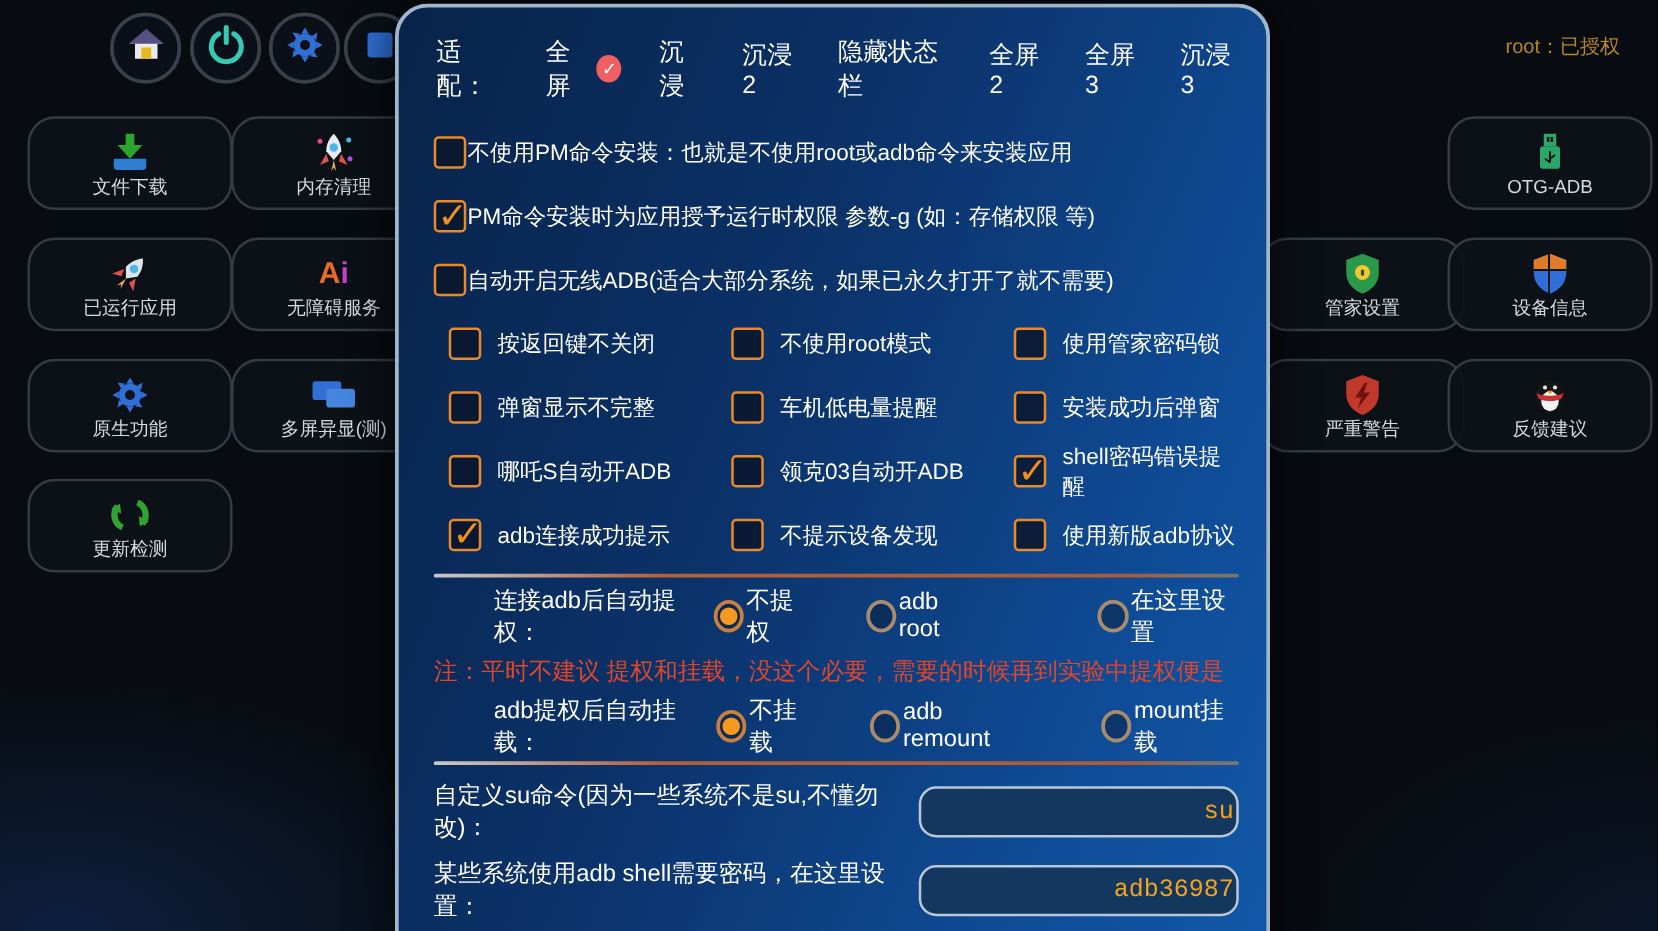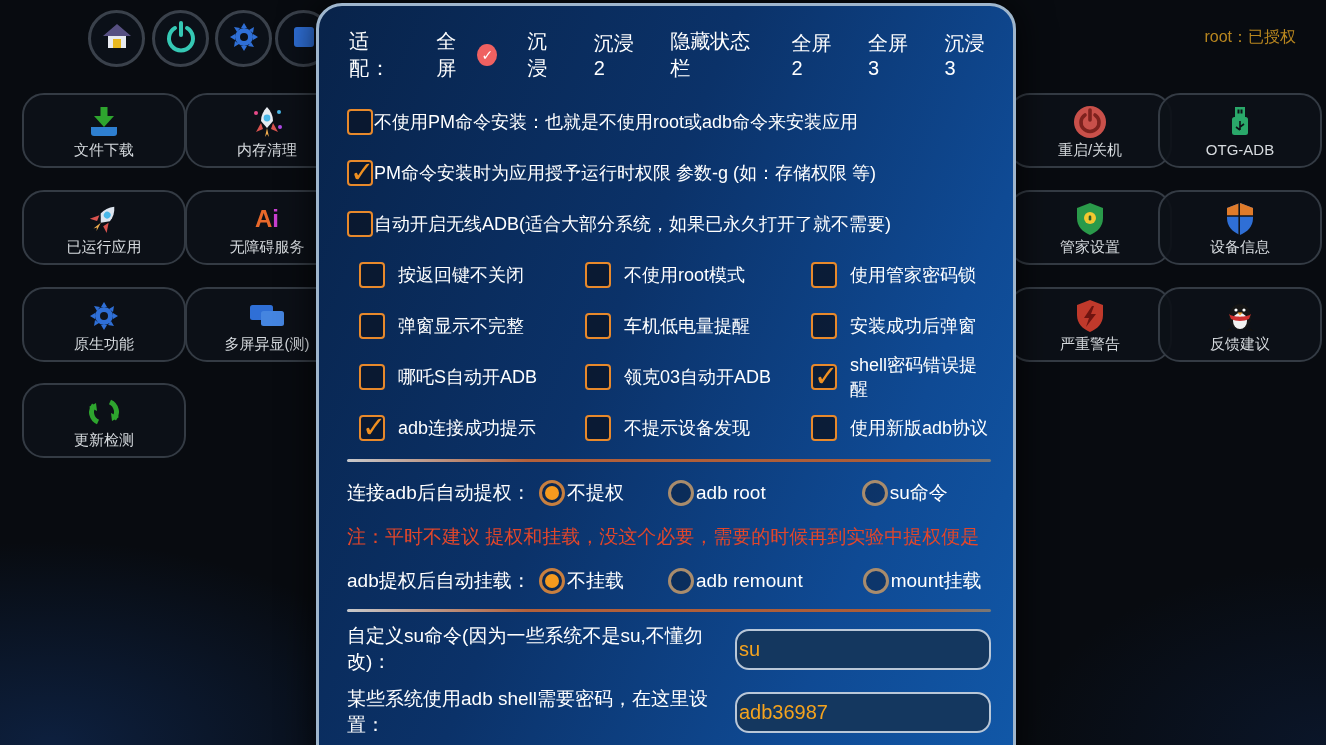--- a/index.html
+++ b/index.html
@@ -34,32 +34,32 @@
   .sect{margin-left:12px;margin-top:26px;}
   .crow{display:flex;align-items:center;gap:1px;height:27px;margin-bottom:24px;font-size:18px;}
   .cgrid{display:grid;grid-template-columns:226px 226px 1fr;row-gap:24px;margin-bottom:18px;}
   .citem{display:flex;align-items:center;gap:13px;height:27px;font-size:18px;padding-left:12px;}
   .cbox{flex:0 0 26px;width:26px;height:26px;border:2.5px solid #e8892b;border-radius:4px;
     background:rgba(10,22,42,.85);position:relative;}
   .cbox.checked::after{content:"\2713";position:absolute;left:1px;top:-7px;color:#f09020;
     font-size:29px;font-weight:bold;}
   .divider{height:3px;border-radius:2px;margin:14px 0 0 0;
     background:linear-gradient(90deg,#c7c9cc 0%,#b4603a 28%,#aa5c38 86%,#777 100%);}
-  .rrow{display:flex;align-items:center;margin-top:17px;font-size:19px;height:28px;}
+  .rrow{display:flex;align-items:center;margin-top:17px;font-size:19px;height:28px;margin-left:48px;}
   .rlabel{width:192px;}
   .ropt{display:flex;align-items:center;gap:2px;}
   .radio{width:26px;height:26px;border-radius:50%;border:3px solid #a98c6c;background:rgba(10,22,42,.4);
     display:flex;align-items:center;justify-content:center;}
   .radio.sel{border-color:#c87f3f;}
   .radio.sel::after{content:"";width:14px;height:14px;border-radius:50%;background:#f59a1e;}
   .note{color:#e2462a;font-size:19px;margin-top:17px;}
   .irow{display:flex;align-items:center;margin-top:11px;}
   .ilabel{font-size:19px;flex:1;}
   .ibox{width:256px;height:41px;border:2.5px solid #b9c7d8;border-radius:14px;background:#14375f;
-    color:#f5a31e;text-align:left;font-size:20px;font-family:Liberation Sans, sans-serif;outline:none;}
+    color:#f5a31e;text-align:right;font-size:20px;font-family:Liberation Mono, monospace;outline:none;}
 </style>
 </head>
 <body>
 
 <div class="stage">
 
   <div class="circ" style="left:88px">
     <span>
       <svg width="30" height="28" viewBox="0 0 30 28">
           <path d="M15 2L2 13h4v12h18V13h4z" fill="#e8eaf0"></path>
@@ -167,30 +167,20 @@
       <svg width="32" height="32" viewBox="0 0 32 32">
           <path d="M10 26A11 11 0 0 1 6 9" stroke="#2ea52e" stroke-width="5" fill="none"></path>
           <path d="M22 6a11 11 0 0 1 4 17" stroke="#2ea52e" stroke-width="5" fill="none"></path>
           <path d="M1 11l7-4 1 8z" fill="#2ea52e"></path>
           <path d="M31 21l-7 4-1-8z" fill="#2ea52e"></path>
         </svg>
     </span>
     <span class="tlabel">更新检测</span>
   </div>
 
-  <div class="tile" style="left:1008px;top:93px">
-    <span class="ticon">
-      <svg width="34" height="34" viewBox="0 0 34 34">
-          <circle cx="17" cy="17" r="16" fill="#c9504a"></circle>
-          <path d="M12 10a9 9 0 1 0 10 0" stroke="#7e221e" stroke-width="3.6" fill="none" stroke-linecap="round"></path>
-          <path d="M17 5v10" stroke="#7e221e" stroke-width="3.6" stroke-linecap="round"></path>
-        </svg>
-    </span>
-    <span class="tlabel">重启/关机</span>
-  </div>
   <div class="tile" style="left:1158px;top:93px">
     <span class="ticon">
       <svg width="26" height="34" viewBox="0 0 26 34">
           <rect x="8" y="2" width="10" height="10" fill="#2aa86a"></rect>
           <rect x="10.5" y="4.5" width="2" height="4" fill="#0d1117"></rect>
           <rect x="13.5" y="4.5" width="2" height="4" fill="#0d1117"></rect>
           <rect x="5" y="12" width="16" height="18" rx="2.5" fill="#2aa86a"></rect>
           <path d="M13 16v9M13 25l-4-3M13 22l4-3" stroke="#0d1117" stroke-width="1.6" fill="none"></path>
         </svg>
     </span>
@@ -340,21 +330,21 @@
         <span class="ropt" style="margin-right:44px">
             <span class="radio sel"></span>
             <span>不提权</span>
           </span>
         <span class="ropt" style="margin-right:96px">
             <span class="radio"></span>
             <span>adb root</span>
           </span>
         <span class="ropt">
             <span class="radio"></span>
-            <span>su命令</span>
+            <span>在这里设置</span>
           </span>
       </div>
 
       <div class="note">注：平时不建议 提权和挂载，没这个必要，需要的时候再到实验中提权便是</div>
 
       <div class="rrow">
         <span class="rlabel">adb提权后自动挂载：</span>
         <span class="ropt" style="margin-right:44px">
             <span class="radio sel"></span>
             <span>不挂载</span>

